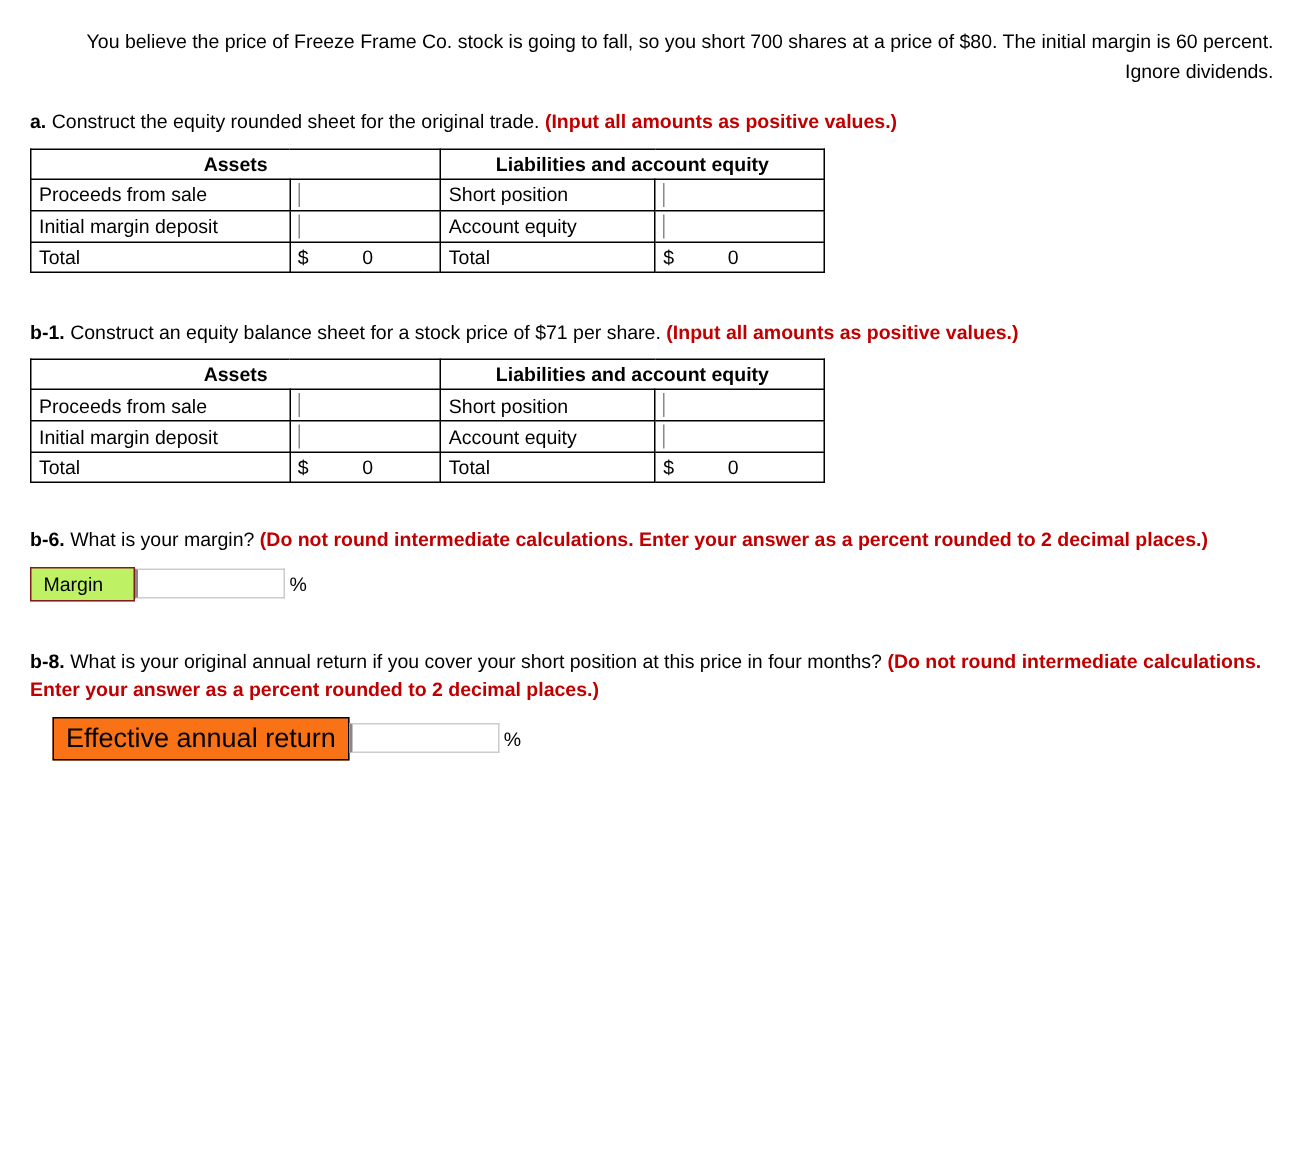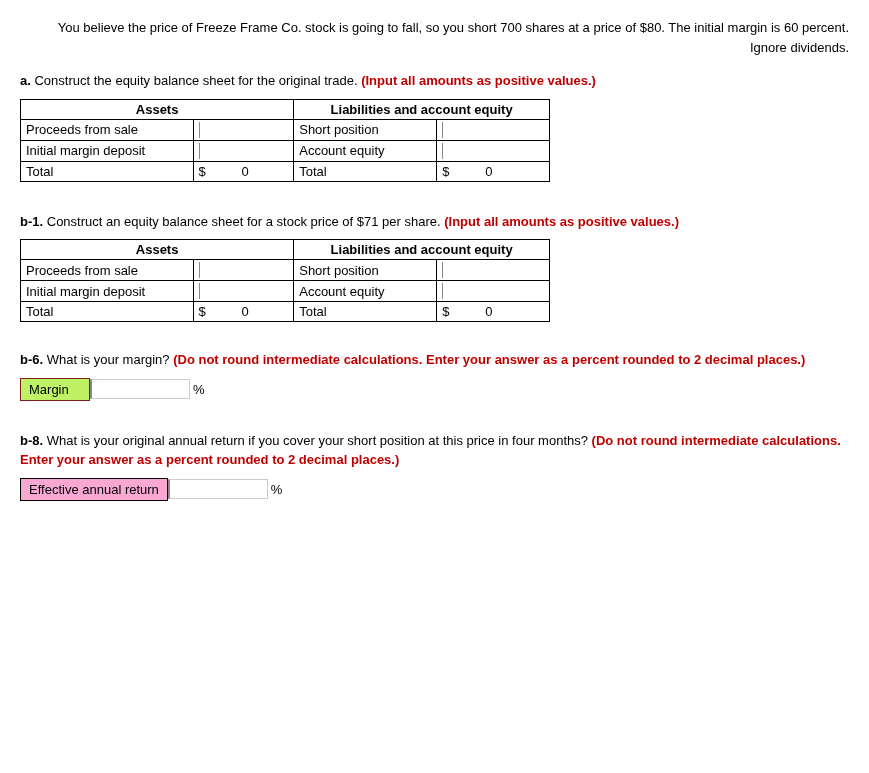--- a/index.html
+++ b/index.html
@@ -93,45 +93,46 @@
       font-size: 13px;
       margin-left: 3px;
     }
 
     .ear-row {
       display: flex;
       align-items: center;
       margin-top: 8px;
     }
     .ear-label {
-      font-size: 13px;
+      font-size: 18px;
       border: 1px solid #000;
       padding: 3px 8px;
       min-width: 120px;
-      background: #f9a8d4;
+      background: #f97316;
+      margin-left: 15px;
     }
     .ear-input {
       border: 1px solid #ccc;
       border-left: 2px solid #888;
       outline: none;
       font-size: 12px;
       width: 100px;
       padding: 2px 4px;
       background: #fff;
     }
   </style>
 </head>
 <body>
 
 <p class="intro-text">You believe the price of Freeze Frame Co. stock is going to fall, so you short 700 shares at a price of $80. The initial margin is 60 percent. Ignore dividends.</p>
 
 <div class="section-gap">
   <p class="section-label">
     <strong>a.</strong>
-    <span>Construct the equity balance sheet for the original trade.</span>
+    <span>Construct the equity rounded sheet for the original trade.</span>
     <span class="bold-red">(Input all amounts as positive values.)</span>
   </p>
 
   <table class="bs-table">
     <thead>
       <tr>
         <th colspan="2">Assets</th>
         <th colspan="2">Liabilities and account equity</th>
       </tr>
     </thead>

